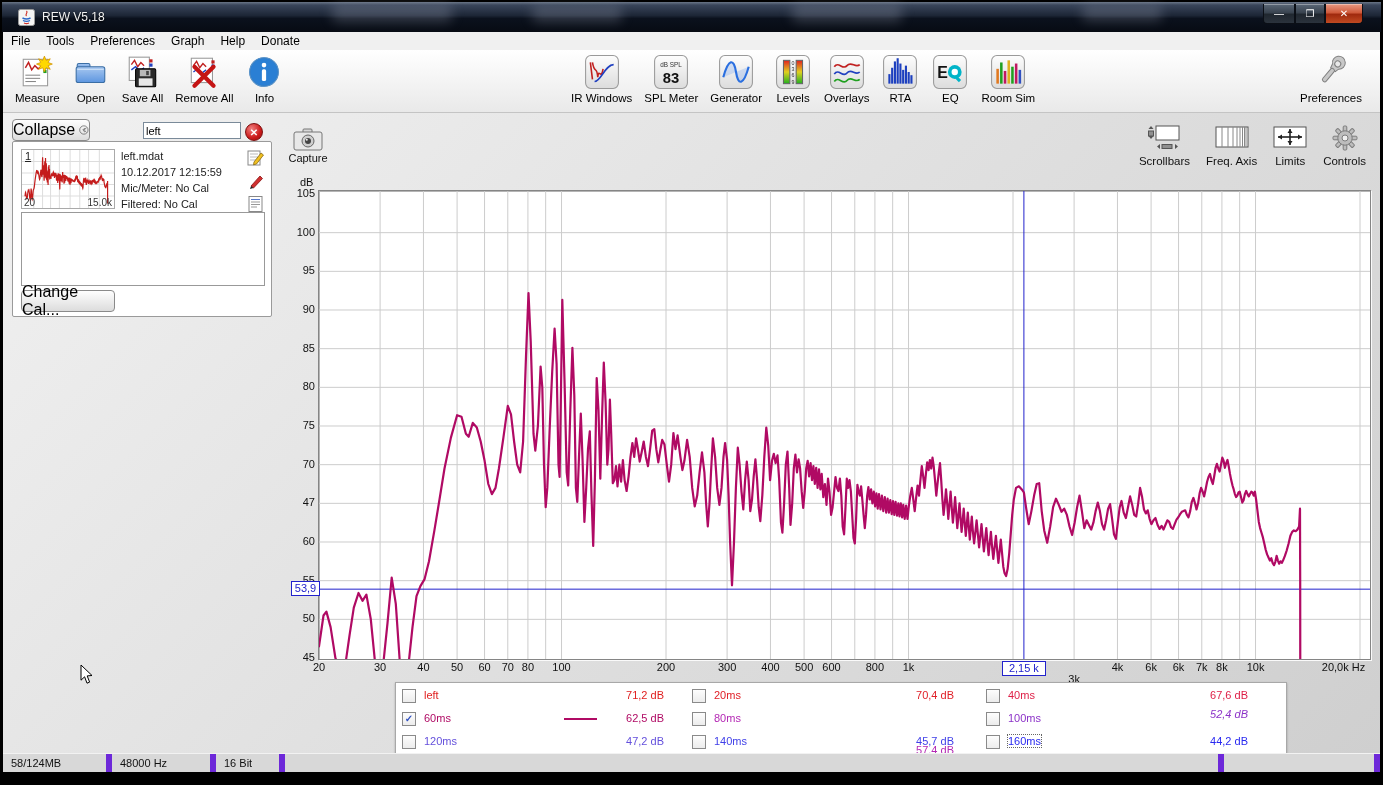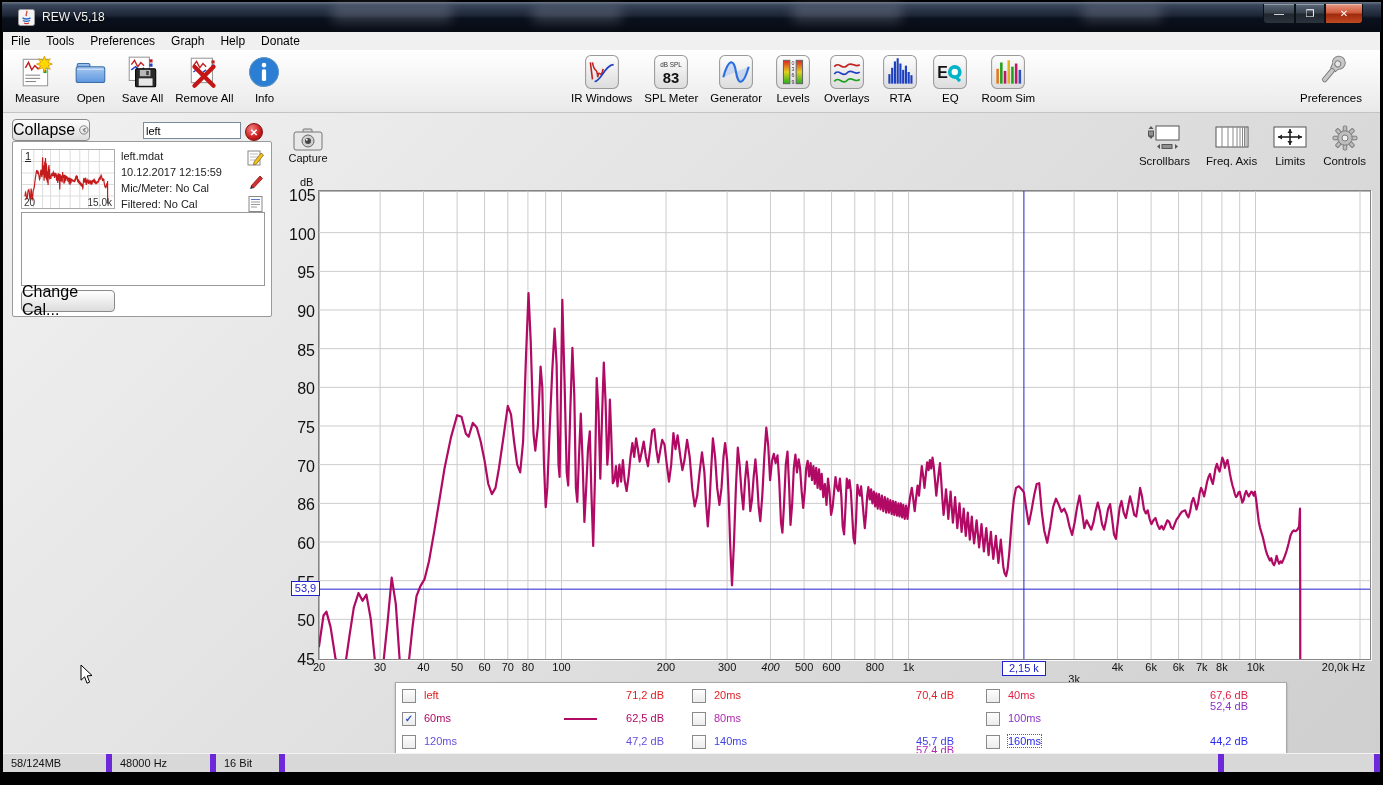--- a/index.html
+++ b/index.html
@@ -64,21 +64,21 @@
   #tabbar{left:374px;top:28px;display:flex;}
   .tab{border:1px solid #8f8f8f;border-radius:3px;padding:2px 7px;font-size:11px;
     background:linear-gradient(#fdfdfd,#dedede);margin-left:-1px;color:#000;white-space:nowrap;}
   .tab.active{background:linear-gradient(#b4b4b4,#c2c2c2);box-shadow:inset 1px 1px 2px #8c8c8c;}
   
   #graph-btns{right:14px;top:12px;display:flex;gap:16px;}
   .gbtn{display:flex;flex-direction:column;align-items:center;gap:2px;}
   .gbtn .tlabel{font-size:11.5px;}
   
   #db-unit{left:297px;top:63px;font-size:11px;color:#111;}
-  .ytick{position:absolute;width:26px;text-align:right;font-size:16px;color:#111;}
+  .ytick{position:absolute;width:26px;text-align:right;font-size:11px;color:#111;}
   .xtick{position:absolute;top:548px;font-size:11px;color:#111;white-space:nowrap;}
   #plot{left:315px;top:77px;width:1051px;height:468px;background:#fff;
     border:1px solid #858585;box-shadow:inset 1px 1px 0 #b5b5b5, 1px 1px 0 #fafafa;}
   .cursor-box{position:absolute;background:#fff;border:1px solid #2222cc;color:#2222cc;
     font-size:11px;text-align:center;line-height:13px;}
   #cursor-y{left:288px;top:468px;width:27px;height:13px;}
   #cursor-x{left:1001px;top:548px;width:42px;height:13px;}
   
   #legend{left:392px;top:569px;width:890px;height:70px;background:#fff;
     border:1px solid #a8a8a8;box-shadow:0 1px 2px rgba(0,0,0,.25);}
@@ -656,38 +656,38 @@
     <div id="db-unit" class="abs">dB</div>
     <div id="yticks">
         <div class="ytick" style="left: 286px; top: 74px;">105</div>
         <div class="ytick" style="left: 286px; top: 112.666px;">100</div>
         <div class="ytick" style="left: 286px; top: 151.333px;">95</div>
         <div class="ytick" style="left: 286px; top: 190px;">90</div>
         <div class="ytick" style="left: 286px; top: 228.666px;">85</div>
         <div class="ytick" style="left: 286px; top: 267.332px;">80</div>
         <div class="ytick" style="left: 286px; top: 305.999px;">75</div>
         <div class="ytick" style="left: 286px; top: 344.666px;">70</div>
-        <div class="ytick" style="left: 286px; top: 383.332px;">86</div>
+        <div class="ytick" style="left: 286px; top: 383.332px;">47</div>
         <div class="ytick" style="left: 286px; top: 421.998px;">60</div>
         <div class="ytick" style="left: 286px; top: 460.665px;">55</div>
         <div class="ytick" style="left: 286px; top: 499.332px;">50</div>
         <div class="ytick" style="left: 286px; top: 537.998px;">45</div>
       </div>
     <div id="xticks">
         <div class="xtick" style="left: 316px; transform: translateX(-50%);">20</div>
         <div class="xtick" style="left: 377.104px; transform: translateX(-50%);">30</div>
         <div class="xtick" style="left: 420.457px; transform: translateX(-50%);">40</div>
         <div class="xtick" style="left: 454.085px; transform: translateX(-50%);">50</div>
         <div class="xtick" style="left: 481.561px; transform: translateX(-50%);">60</div>
         <div class="xtick" style="left: 504.792px; transform: translateX(-50%);">70</div>
         <div class="xtick" style="left: 524.915px; transform: translateX(-50%);">80</div>
         <div class="xtick" style="left: 558.543px; transform: translateX(-50%);">100</div>
         <div class="xtick" style="left: 663px; transform: translateX(-50%);">200</div>
         <div class="xtick" style="left: 724.104px; transform: translateX(-50%);">300</div>
-        <div class="xtick" style="left: 767.457px; transform: translateX(-50%); font-style: italic;">400</div>
+        <div class="xtick" style="left: 767.457px; transform: translateX(-50%);">400</div>
         <div class="xtick" style="left: 801.085px; transform: translateX(-50%);">500</div>
         <div class="xtick" style="left: 828.561px; transform: translateX(-50%);">600</div>
         <div class="xtick" style="left: 871.915px; transform: translateX(-50%);">800</div>
         <div class="xtick" style="left: 905.543px; transform: translateX(-50%);">1k</div>
         <div class="xtick" style="left: 1071.1px; transform: translateX(-50%); margin-top: 12px;">3k</div>
         <div class="xtick" style="left: 1114.46px; transform: translateX(-50%);">4k</div>
         <div class="xtick" style="left: 1148.09px; transform: translateX(-50%);">6k</div>
         <div class="xtick" style="left: 1175.56px; transform: translateX(-50%);">6k</div>
         <div class="xtick" style="left: 1198.79px; transform: translateX(-50%);">7k</div>
         <div class="xtick" style="left: 1218.91px; transform: translateX(-50%);">8k</div>
@@ -762,21 +762,21 @@
         <span class="leg-label" style="left: 318px; top: 29px; color: rgb(180, 40, 180);">80ms</span>
         <span class="leg-val" style="left: 488px; top: 29px; color: rgb(180, 40, 180); margin-top: 32px;">57,4 dB</span>
         <div class="leg-cb" style="left: 296px; top: 52px;"></div>
         <span class="leg-label" style="left: 318px; top: 52px; color: rgb(64, 64, 232);">140ms</span>
         <span class="leg-val" style="left: 488px; top: 52px; color: rgb(64, 64, 232);">45,7 dB</span>
         <div class="leg-cb" style="left: 590px; top: 6px;"></div>
         <span class="leg-label" style="left: 612px; top: 6px; color: rgb(222, 30, 70);">40ms</span>
         <span class="leg-val" style="left: 782px; top: 6px; color: rgb(222, 30, 70);">67,6 dB</span>
         <div class="leg-cb" style="left: 590px; top: 29px;"></div>
         <span class="leg-label" style="left: 612px; top: 29px; color: rgb(140, 50, 200);">100ms</span>
-        <span class="leg-val" style="left: 782px; top: 17px; color: rgb(140, 50, 200);">52,4 dB</span>
+        <span class="leg-val" style="left: 782px; top: 25px; color: rgb(140, 50, 200); font-style: italic;">52,4 dB</span>
         <div class="leg-cb" style="left: 590px; top: 52px;"></div>
         <span class="leg-label focus" style="left: 612px; top: 52px; color: rgb(40, 40, 240);">160ms</span>
         <span class="leg-val" style="left: 782px; top: 52px; color: rgb(40, 40, 240);">44,2 dB</span>
       </div>
   </div>
 
   <div id="statusbar" class="abs">
       <div class="st-cell" style="width: 95px;">58/124MB</div>
       <div class="st-cell" style="width: 90px;">48000 Hz</div>
       <div class="st-cell" style="width: 55px;">16 Bit</div>

